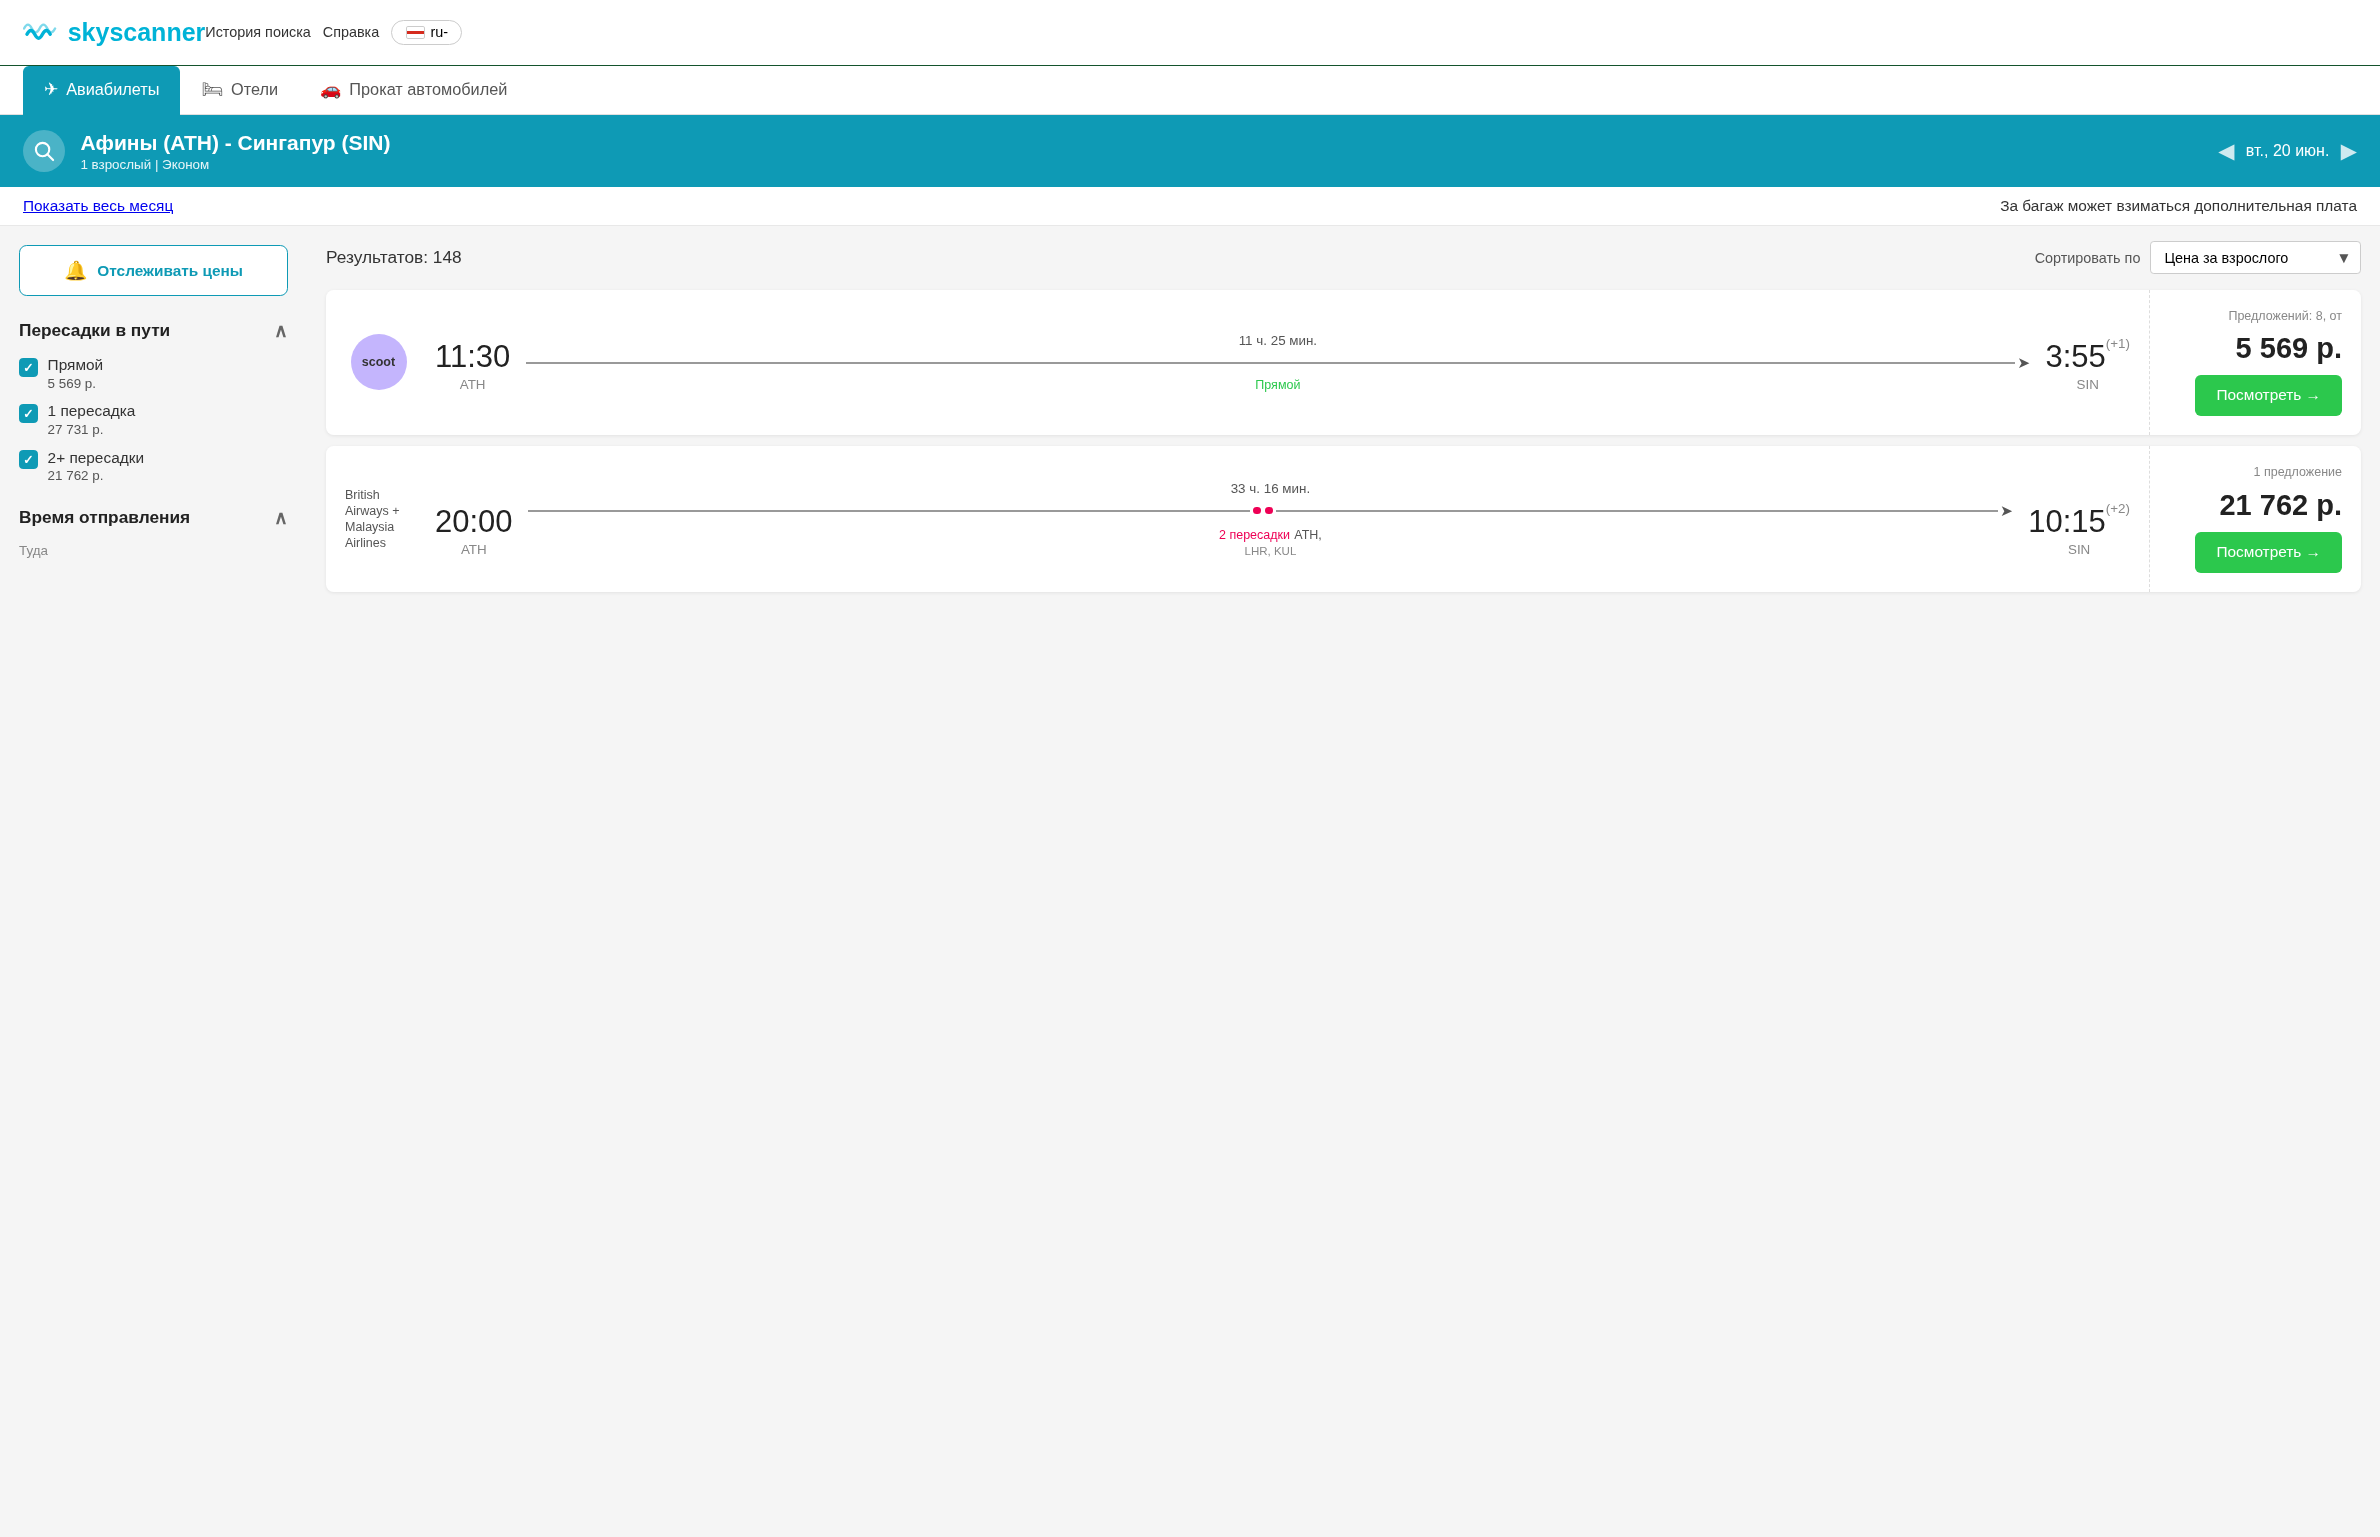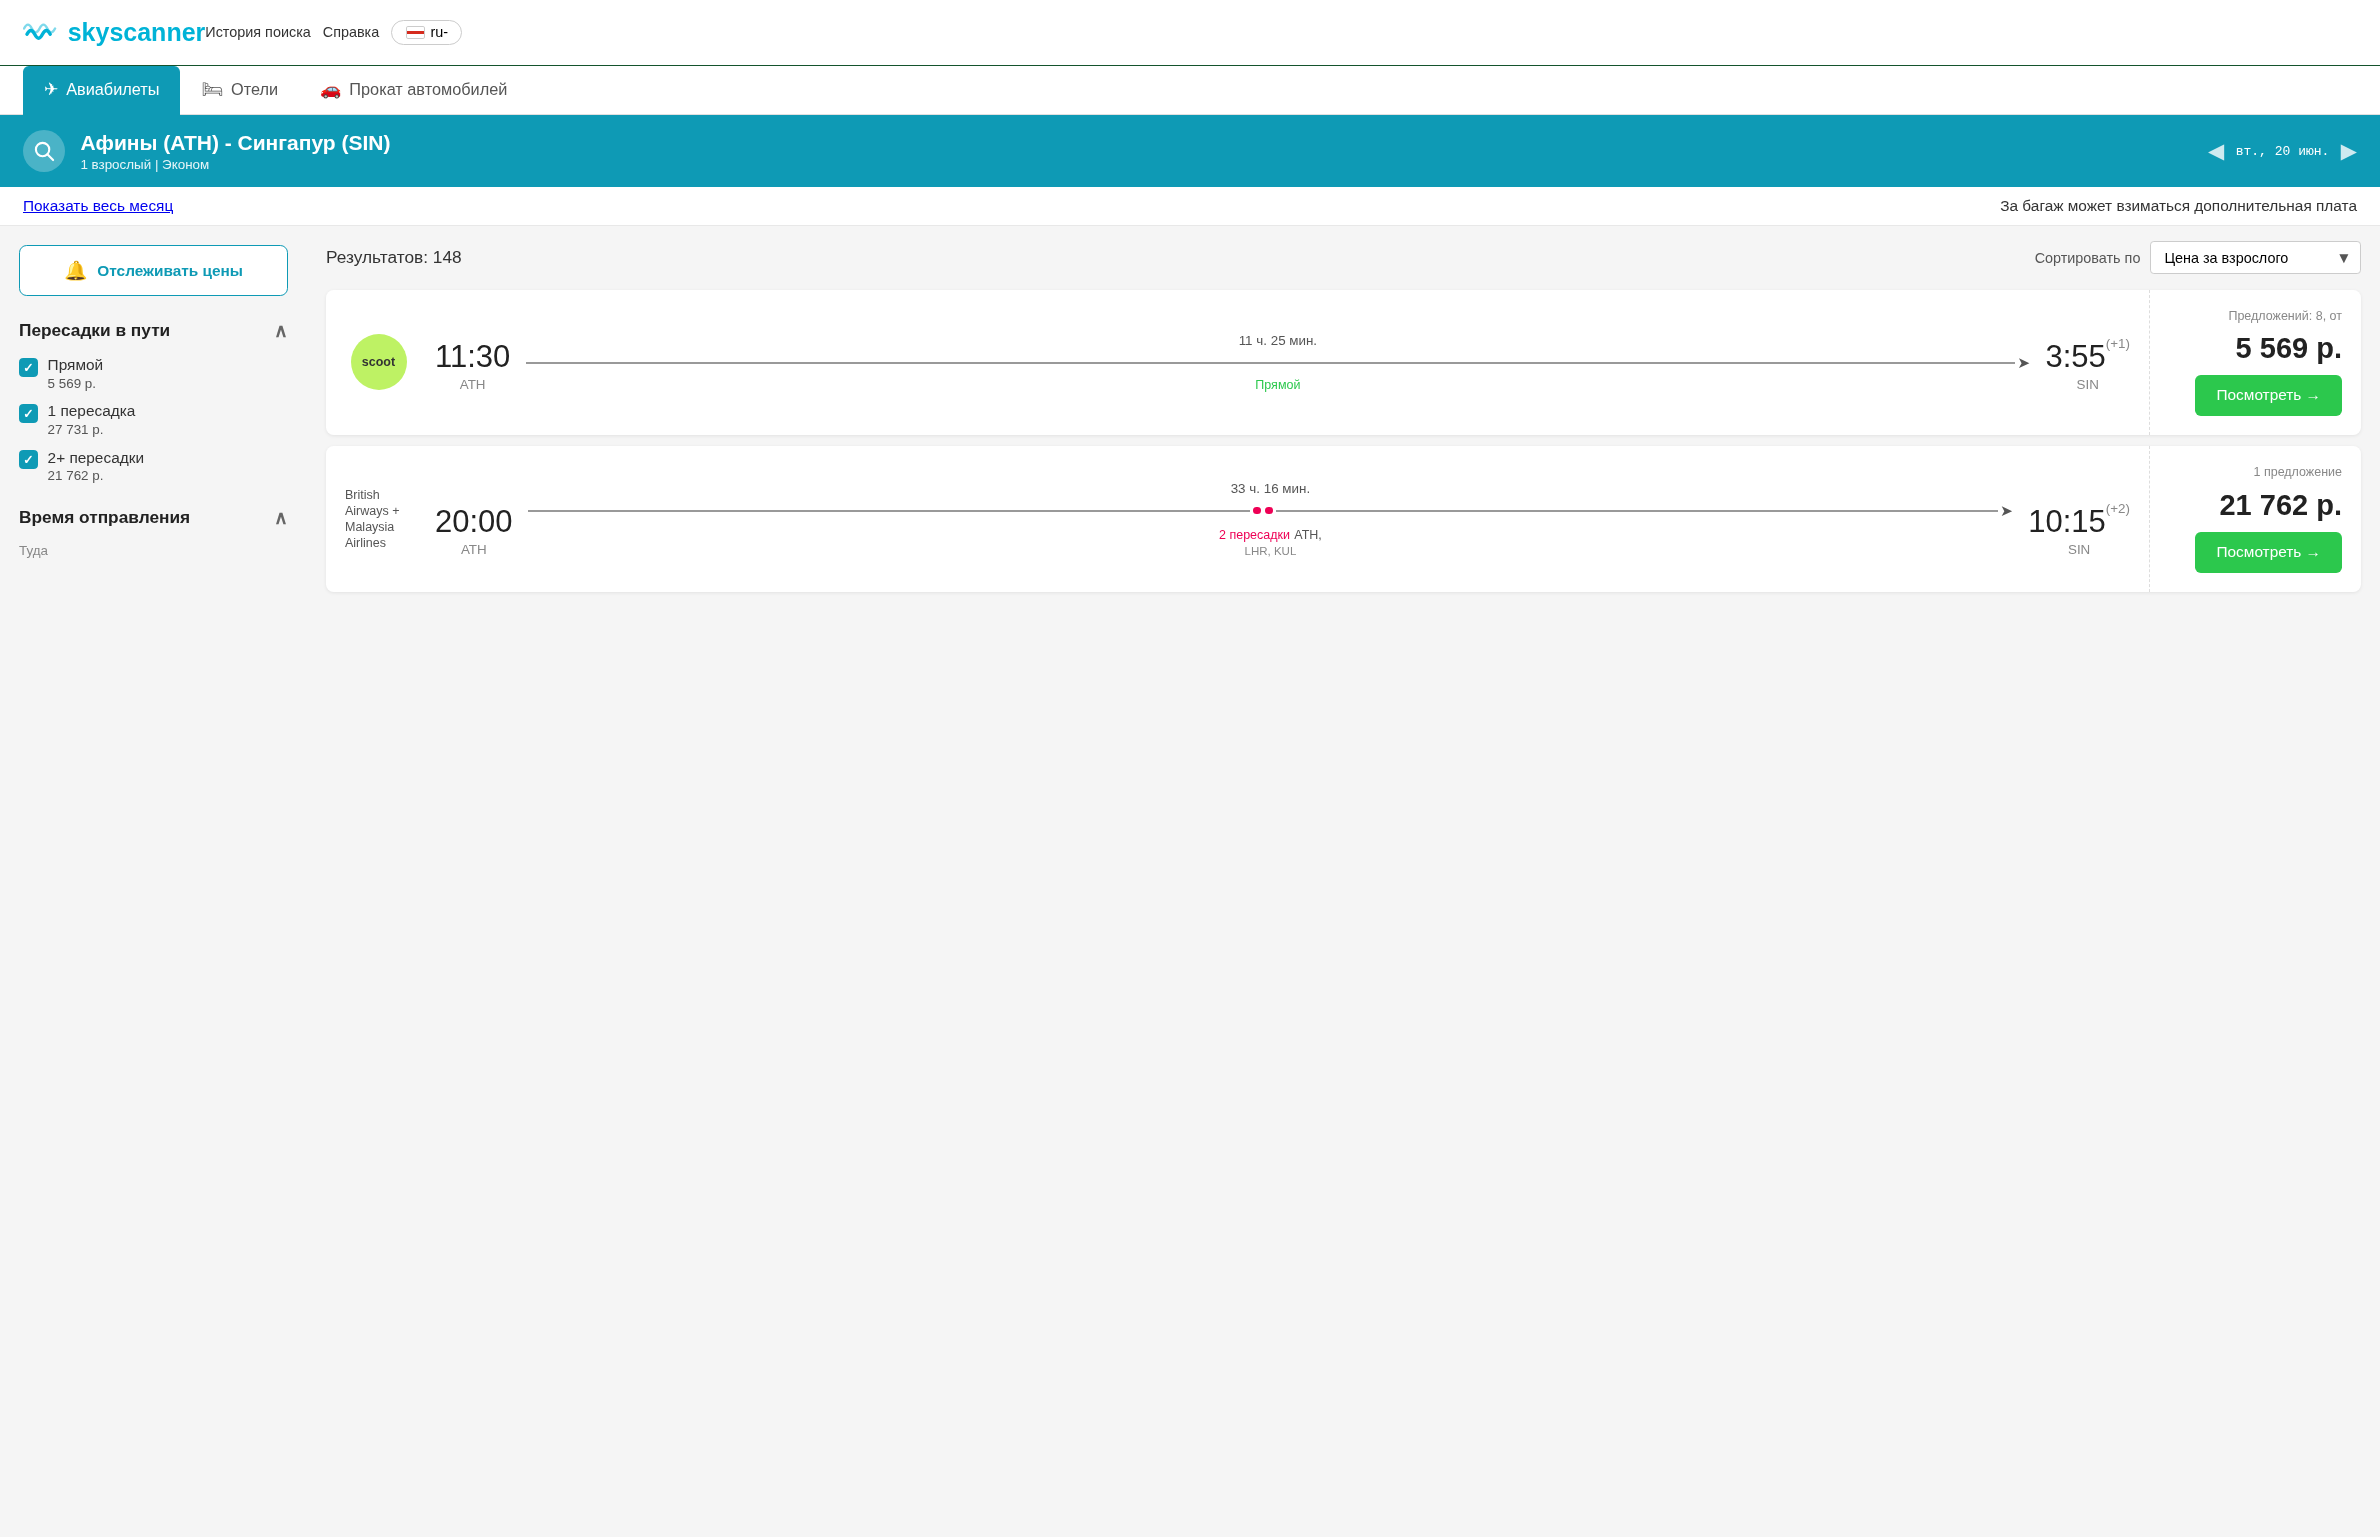--- a/index.html
+++ b/index.html
@@ -22,21 +22,21 @@
     .tab-icon { font-size: 17.3px; }
 
     
     .search-bar { background: #0e9ab5; padding: 15.4px 23px; display: flex; align-items: center; gap: 15.4px; }
     .search-icon-circle { width: 42px; height: 42px; background: rgba(255,255,255,0.25); border-radius: 50%; display: flex; align-items: center; justify-content: center; color: #fff; font-size: 19px; flex-shrink: 0; }
     .search-route { color: #fff; }
     .search-route-main { font-size: 21px; font-weight: 600; }
     .search-route-sub { font-size: 13.4px; opacity: 0.9; margin-top: 1.9px; }
     .search-date-nav { margin-left: auto; display: flex; align-items: center; gap: 11.5px; color: #fff; font-size: 17.3px; }
     .date-arrow { font-size: 21px; cursor: pointer; opacity: 0.8; }
-    .date-text { font-size: 13px; font-family: Liberation Mono, monospace; }
+    .date-text { font-size: 16px; }
 
     
     .info-bar { background: #fff; padding: 9.6px 23px; display: flex; justify-content: space-between; align-items: center; border-bottom: 1px solid #e8e8e8; }
 
     
     .main-layout { display: flex; gap: 0; min-height: 576px; }
 
     
     .sidebar { width: 307px; flex-shrink: 0; padding: 19px 19px; background: #f5f5f5; }
     .filter-section { margin-bottom: 23px; }
@@ -54,21 +54,21 @@
     .results-count { font-size: 17.3px; color: #333; }
     .sort-control { display: flex; align-items: center; gap: 9.6px; font-size: 14.4px; color: #555; }
     .sort-select { border: 1.4px solid #ccc; border-radius: 3.8px; padding: 7.7px 35px 7.7px 13.4px; font-size: 14.4px; background: #fff; appearance: none; -webkit-appearance: none; cursor: pointer; min-width: 211px; position: relative; }
     .sort-wrapper { position: relative; display: inline-block; }
     .sort-arrow { position: absolute; right: 9.6px; top: 50%; transform: translateY(-50%); pointer-events: none; font-size: 15.4px; color: #555; }
 
     
     .flight-card { background: #fff; border-radius: 7.7px; margin-bottom: 11.5px; display: flex; overflow: hidden; box-shadow: 0 1px 3.8px rgba(0,0,0,0.08); }
     .flight-card-main { flex: 1; padding: 23px 19px; display: flex; align-items: center; gap: 23px; border-right: 1.9px dashed #ddd; }
     .airline-logo { width: 67px; display: flex; align-items: center; justify-content: center; flex-shrink: 0; }
-    .scoot-logo { width: 56px; height: 56px; background: #bef264; border-radius: 50%; display: flex; align-items: center; justify-content: center; font-size: 12.5px; font-weight: 700; color: #333; }
+    .scoot-logo { width: 56px; height: 56px; background: #c4b5fd; border-radius: 50%; display: flex; align-items: center; justify-content: center; font-size: 12.5px; font-weight: 700; color: #333; }
     .airline-name-text { font-size: 12.5px; color: #555; line-height: 1.3; max-width: 86px; }
     .flight-times { display: flex; align-items: flex-end; gap: 15.4px; flex: 1; }
     .time-block { text-align: center; }
     .time-val { font-size: 31px; font-weight: 300; color: #222; }
     .time-airport { font-size: 13.4px; color: #888; margin-top: 1.9px; }
     .flight-middle { text-align: center; flex: 1; }
     .duration { font-size: 13.4px; color: #555; margin-bottom: 5.8px; }
     .flight-line { display: flex; align-items: center; gap: 0; margin-bottom: 5.8px; justify-content: center; }
     .line-seg { height: 1.9px; background: #999; flex: 1; }
     .arrow-right { color: #555; font-size: 15.4px; margin-left: 1.9px; }

